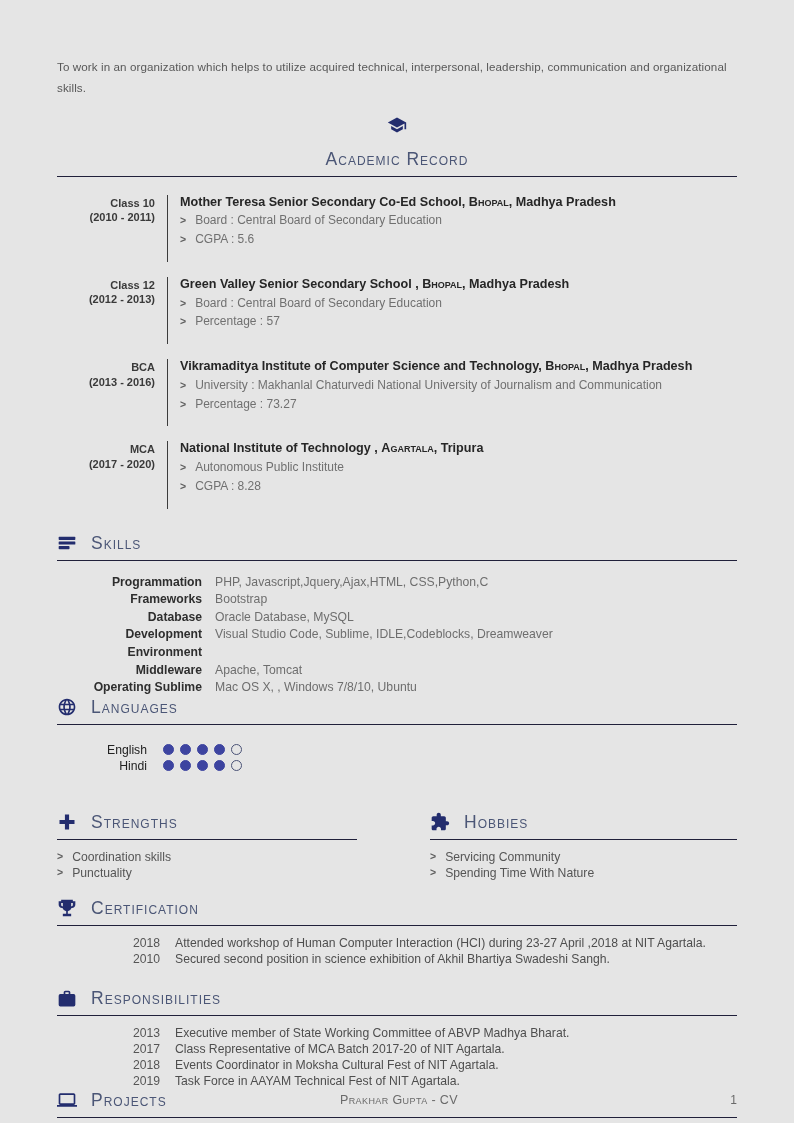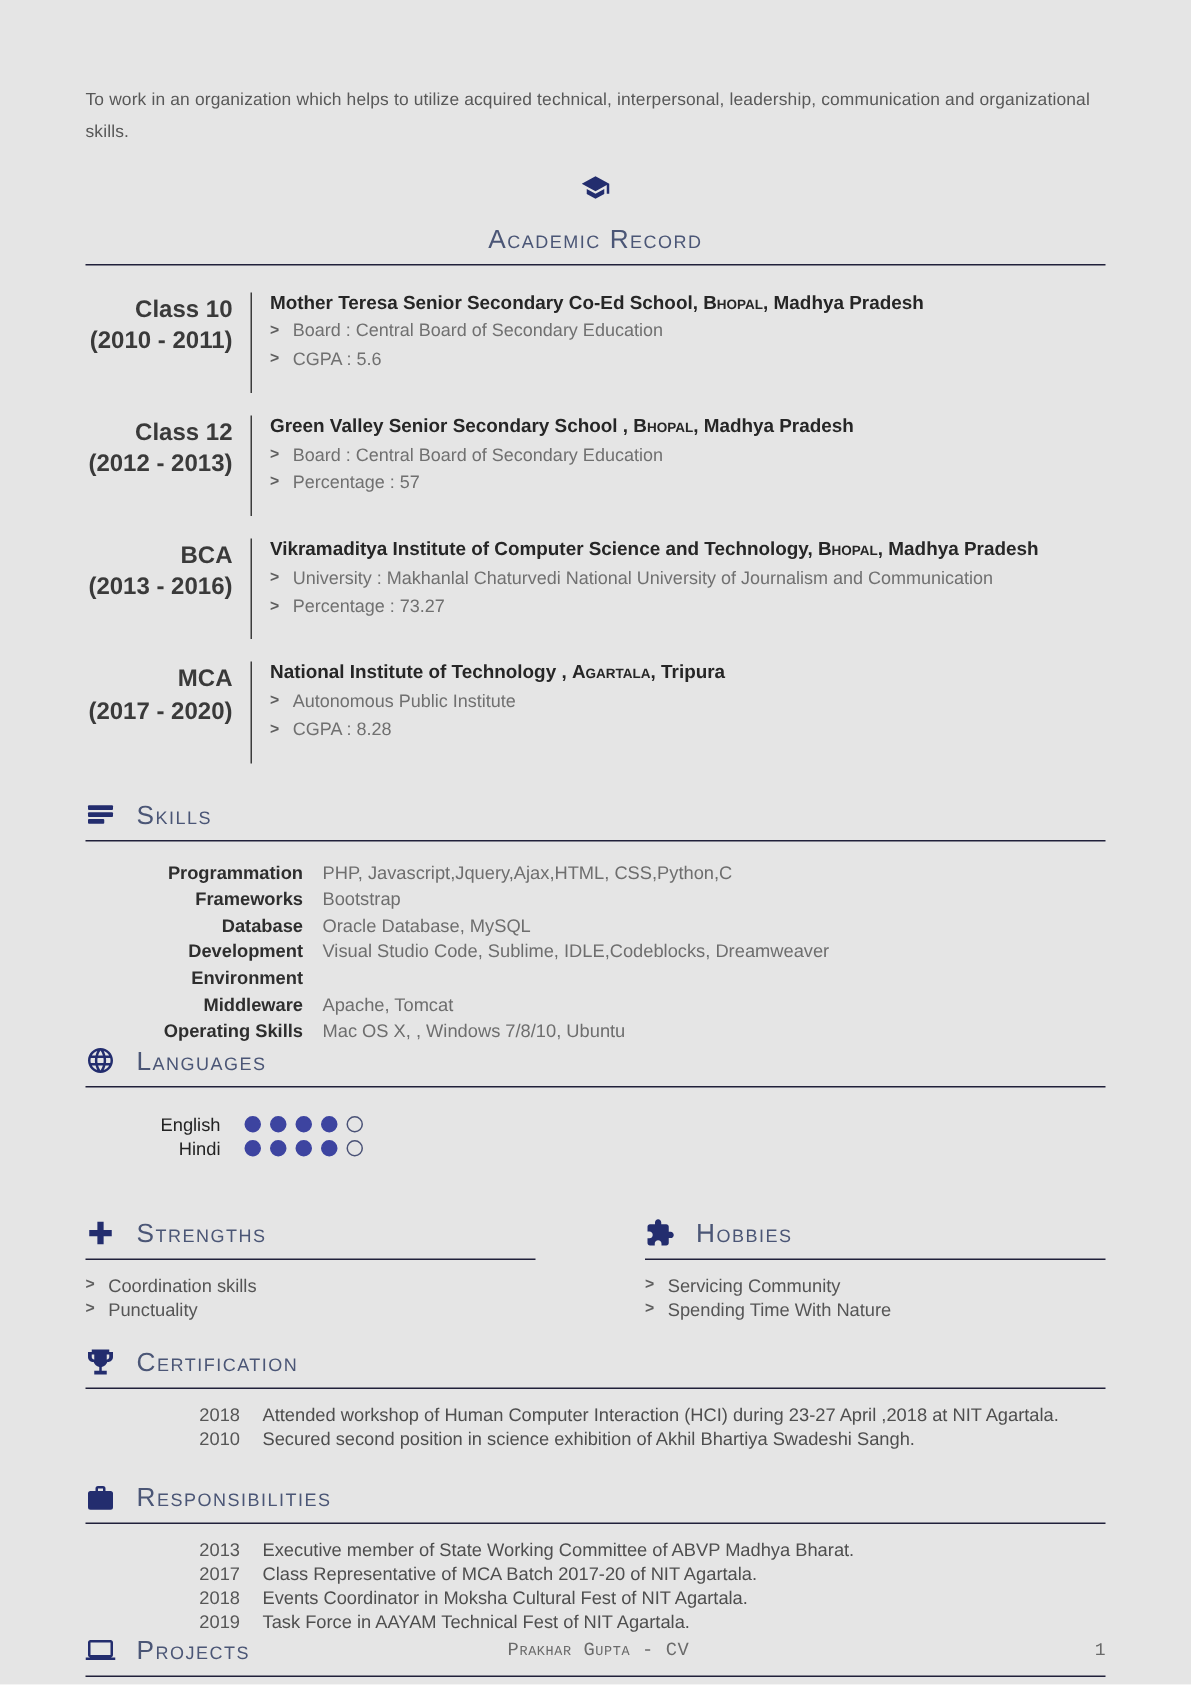--- a/index.html
+++ b/index.html
@@ -23,21 +23,21 @@
   .sec-title {
     font-variant:small-caps; font-size:17.5px; letter-spacing:1px;
     color:#4b5676; font-weight:400;
   }
 
   
   .edu-list { margin-top:18px; }
   .edu { display:flex; margin-bottom:15px; }
   .edu-left {
     width:110px; flex:0 0 auto; text-align:right; padding-right:12px; padding-top:1px;
-    font-size:16px; font-weight:600; color:#3a3a3a; line-height:1.32;
+    font-size:11px; font-weight:600; color:#3a3a3a; line-height:1.32;
   }
   .edu-right {
     border-left:1.2px solid #3c3c3c; padding-left:12px; padding-bottom:14px; flex:1;
   }
   .edu-title { font-size:12.6px; font-weight:700; color:#262626; line-height:1.25; }
   .sc { font-variant:small-caps; }
   .detail { display:flex; gap:9px; margin-top:3px; font-size:12px; color:#707070; line-height:1.28; }
   .chev { color:#5f5f5f; font-size:10.5px; font-weight:700; line-height:1.5; flex:0 0 auto; }
 
   
@@ -68,21 +68,21 @@
   .yr-text { padding-left:15px; color:#4e4e4e; flex:1; }
 
   .mt-acad { margin-top:15px;flex-direction:column; }
   .mt-skills { margin-top:24px; }
   .mt-langs { }
   .mt-cert { margin-top:17px; }
   .mt-resp { margin-top:21px; }
   .mt-proj { }
 
   
-  .footer { position:absolute; left:4px; right:0; top:1093px; height:16px;font-family:Liberation Mono, monospace; }
+  .footer { position:absolute; left:4px; right:0; top:1093px; height:16px; }
   .footer-name {
     position:absolute; left:0; right:0; text-align:center;
     font-variant:small-caps; font-size:12.5px; color:#6a6a6a; letter-spacing:.4px;
   }
   .footer-page { position:absolute; right:57px; top:0; font-size:12px; color:#6a6a6a; }
 </style>
 </head>
 <body>
 
 <div class="page">
@@ -199,21 +199,21 @@
         </div>
       <div class="skill-row">
           <span class="skill-label">Development Environment</span>
           <span class="skill-value">Visual Studio Code, Sublime, IDLE,Codeblocks, Dreamweaver</span>
         </div>
       <div class="skill-row">
           <span class="skill-label">Middleware</span>
           <span class="skill-value">Apache, Tomcat</span>
         </div>
       <div class="skill-row">
-          <span class="skill-label">Operating Skills</span>
+          <span class="skill-label">Operating Sublime</span>
           <span class="skill-value">Mac OS X, , Windows 7/8/10, Ubuntu</span>
         </div>
     </div>
 
     <div class="sec-head mt-langs">
       <span class="icon">
         <svg viewBox="0 0 24 24">
             <path d="M11.99 2C6.47 2 2 6.48 2 12s4.47 10 9.99 10C17.52 22 22 17.52 22 12S17.52 2 11.99 2zm6.93 6h-2.95c-.32-1.25-.78-2.45-1.38-3.56 1.84.63 3.37 1.91 4.33 3.56zM12 4.04c.83 1.2 1.48 2.53 1.91 3.96h-3.82c.43-1.43 1.08-2.76 1.91-3.96zM4.26 14C4.1 13.36 4 12.69 4 12s.1-1.36.26-2h3.38c-.08.66-.14 1.32-.14 2 0 .68.06 1.34.14 2H4.26zm.82 2h2.95c.32 1.25.78 2.45 1.38 3.56-1.84-.63-3.37-1.9-4.33-3.56zm2.95-8H5.08c.96-1.66 2.49-2.93 4.33-3.56C8.81 5.55 8.35 6.75 8.03 8zM12 19.96c-.83-1.2-1.48-2.53-1.91-3.96h3.82c-.43 1.43-1.08 2.76-1.91 3.96zM14.34 14H9.66c-.09-.66-.16-1.32-.16-2 0-.68.07-1.35.16-2h4.68c.09.65.16 1.32.16 2 0 .68-.07 1.34-.16 2zm.25 5.56c.6-1.11 1.06-2.31 1.38-3.56h2.95c-.96 1.65-2.49 2.93-4.33 3.56zM16.36 14c.08-.66.14-1.32.14-2 0-.68-.06-1.34-.14-2h3.38c.16.64.26 1.31.26 2s-.1 1.36-.26 2h-3.38z"></path>
           </svg>
       </span>

